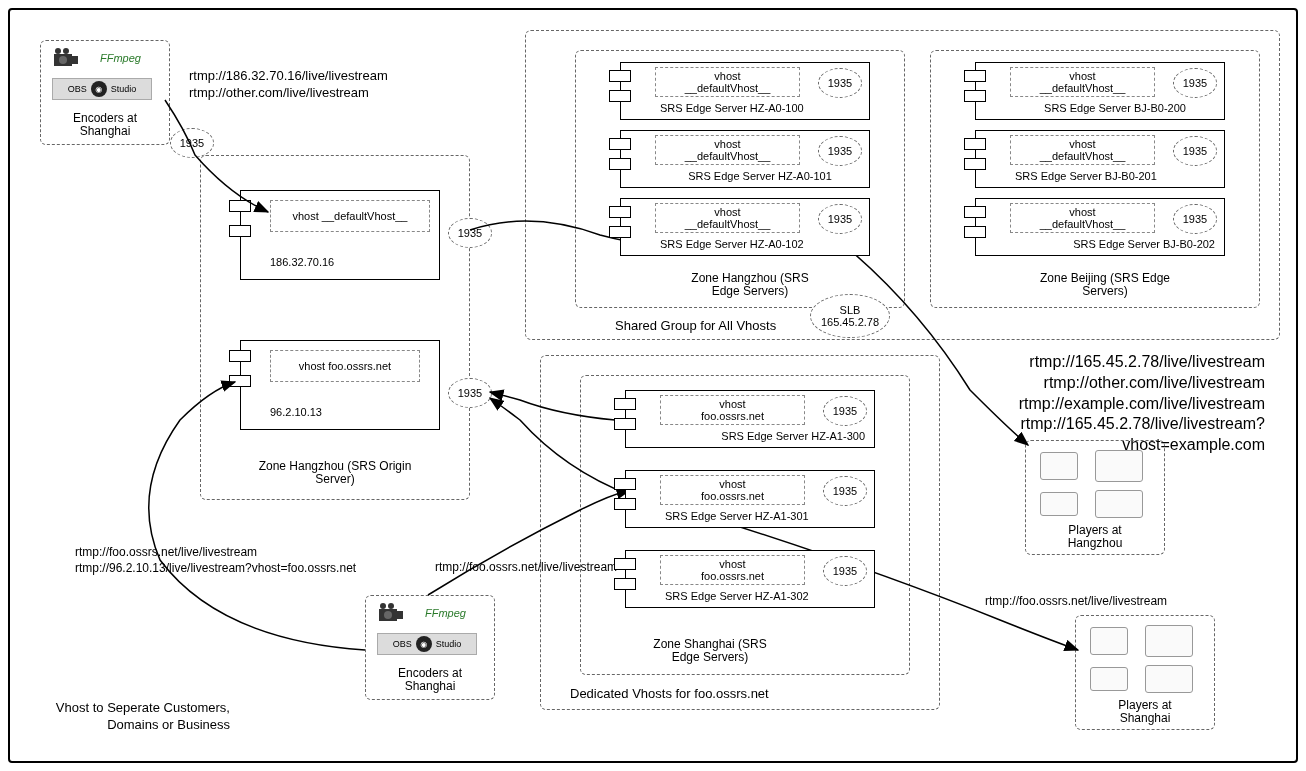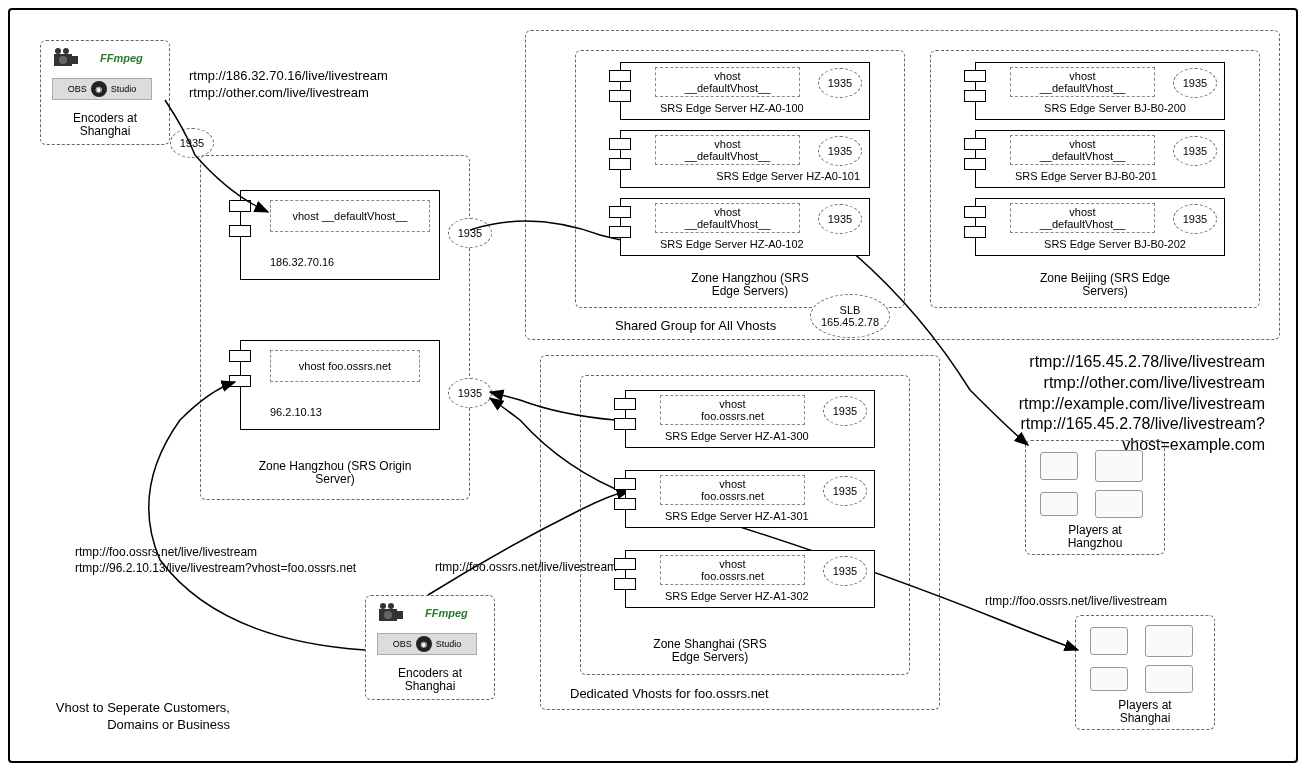--- a/index.html
+++ b/index.html
@@ -7,21 +7,21 @@
 .outer-frame{position:absolute;left:8px;top:8px;width:1290px;height:755px;border:2px solid #000;border-radius:4px}
 .dashed-box{position:absolute;border:1.5px dashed #666;border-radius:6px}
 .label{position:absolute;font-size:13px;color:#000;line-height:1.3}
 .small-label{position:absolute;font-size:12px;color:#000;line-height:1.1;text-align:center}
 .tiny-label{position:absolute;font-size:11px;color:#000;line-height:1.1;text-align:center}
 .port-ellipse{position:absolute;border:1.5px dashed #666;border-radius:50%;background:#fff;font-size:11px;display:flex;align-items:center;justify-content:center;width:44px;height:30px}
 .slb-ellipse{position:absolute;border:1.5px dashed #666;border-radius:50%;background:#fff;font-size:11px;display:flex;align-items:center;justify-content:center;flex-direction:column;width:80px;height:44px;text-align:center;line-height:1.1}
 .vhost-inner{position:absolute;border:1.5px dashed #888;font-size:11px;display:flex;align-items:center;justify-content:center;text-align:center;line-height:1.1}
 .server-rect{position:absolute;border:1.5px solid #000;background:#fff}
 .uml-port{position:absolute;width:22px;height:12px;border:1.5px solid #000;background:#fff}
-.ffmpeg-logo{position:absolute;font-size:11px;font-weight:bold;color:#2a7a2a;font-style:italic}
+.ffmpeg-logo{position:absolute;font-size:11px;font-weight:normal;color:#2a7a2a;font-style:italic}
 .obs-logo{position:absolute;width:100px;height:22px;background:#dcdcdc;border:1px solid #aaa;display:flex;align-items:center;justify-content:center;font-size:9px;gap:4px}
 .obs-circle{width:16px;height:16px;border-radius:50%;background:#222;display:flex;align-items:center;justify-content:center;color:#fff;font-size:8px}
 .camera-icon{position:absolute;width:28px;height:20px}
 .device-box{position:absolute;border:1px solid #999;border-radius:3px;background:#fafafa}
 svg.arrows{position:absolute;left:0;top:0;width:1306px;height:771px;pointer-events:none}
 </style>
 </head>
 <body>
 
 <div class="outer-frame"></div>
@@ -154,21 +154,21 @@
   <div class="vhost-inner" style="left:655px;top:67px;width:145px;height:30px;white-space:pre-line">vhost
 __defaultVhost__</div>
   <div class="port-ellipse" style="left:818px;top:68px">1935</div>
   <div class="tiny-label" style="left:660px;top:102px;width:200px;text-align:left">SRS Edge Server HZ-A0-100</div>
   <div class="server-rect" style="left:620px;top:130px;width:250px;height:58px"></div>
   <div class="uml-port" style="left:609px;top:138px"></div>
   <div class="uml-port" style="left:609px;top:158px"></div>
   <div class="vhost-inner" style="left:655px;top:135px;width:145px;height:30px;white-space:pre-line">vhost
 __defaultVhost__</div>
   <div class="port-ellipse" style="left:818px;top:136px">1935</div>
-  <div class="tiny-label" style="left:660px;top:170px;width:200px;text-align:right">SRS Edge Server HZ-A0-101</div>
+  <div class="tiny-label" style="left:660px;top:170px;width:200px;text-align:center">SRS Edge Server HZ-A0-101</div>
   <div class="server-rect" style="left:620px;top:198px;width:250px;height:58px"></div>
   <div class="uml-port" style="left:609px;top:206px"></div>
   <div class="uml-port" style="left:609px;top:226px"></div>
   <div class="vhost-inner" style="left:655px;top:203px;width:145px;height:30px;white-space:pre-line">vhost
 __defaultVhost__</div>
   <div class="port-ellipse" style="left:818px;top:204px">1935</div>
   <div class="tiny-label" style="left:660px;top:238px;width:200px;text-align:left">SRS Edge Server HZ-A0-102</div>
   <div class="server-rect" style="left:975px;top:62px;width:250px;height:58px"></div>
   <div class="uml-port" style="left:964px;top:70px"></div>
   <div class="uml-port" style="left:964px;top:90px"></div>
@@ -182,28 +182,28 @@
   <div class="vhost-inner" style="left:1010px;top:135px;width:145px;height:30px;white-space:pre-line">vhost
 __defaultVhost__</div>
   <div class="port-ellipse" style="left:1173px;top:136px">1935</div>
   <div class="tiny-label" style="left:1015px;top:170px;width:200px;text-align:left">SRS Edge Server BJ-B0-201</div>
   <div class="server-rect" style="left:975px;top:198px;width:250px;height:58px"></div>
   <div class="uml-port" style="left:964px;top:206px"></div>
   <div class="uml-port" style="left:964px;top:226px"></div>
   <div class="vhost-inner" style="left:1010px;top:203px;width:145px;height:30px;white-space:pre-line">vhost
 __defaultVhost__</div>
   <div class="port-ellipse" style="left:1173px;top:204px">1935</div>
-  <div class="tiny-label" style="left:1015px;top:238px;width:200px;text-align:center">SRS Edge Server BJ-B0-202</div>
+  <div class="tiny-label" style="left:1015px;top:238px;width:200px;text-align:right">SRS Edge Server BJ-B0-202</div>
   <div class="server-rect" style="left:625px;top:390px;width:250px;height:58px"></div>
   <div class="uml-port" style="left:614px;top:398px"></div>
   <div class="uml-port" style="left:614px;top:418px"></div>
   <div class="vhost-inner" style="left:660px;top:395px;width:145px;height:30px;white-space:pre-line">vhost
 foo.ossrs.net</div>
   <div class="port-ellipse" style="left:823px;top:396px">1935</div>
-  <div class="tiny-label" style="left:665px;top:430px;width:200px;text-align:left">SRS Edge Server HZ-A1-300</div>
+  <div class="tiny-label" style="left:665px;top:430px;width:200px;text-align:right">SRS Edge Server HZ-A1-300</div>
   <div class="server-rect" style="left:625px;top:470px;width:250px;height:58px"></div>
   <div class="uml-port" style="left:614px;top:478px"></div>
   <div class="uml-port" style="left:614px;top:498px"></div>
   <div class="vhost-inner" style="left:660px;top:475px;width:145px;height:30px;white-space:pre-line">vhost
 foo.ossrs.net</div>
   <div class="port-ellipse" style="left:823px;top:476px">1935</div>
   <div class="tiny-label" style="left:665px;top:510px;width:200px;text-align:left">SRS Edge Server HZ-A1-301</div>
   <div class="server-rect" style="left:625px;top:550px;width:250px;height:58px"></div>
   <div class="uml-port" style="left:614px;top:558px"></div>
   <div class="uml-port" style="left:614px;top:578px"></div>

